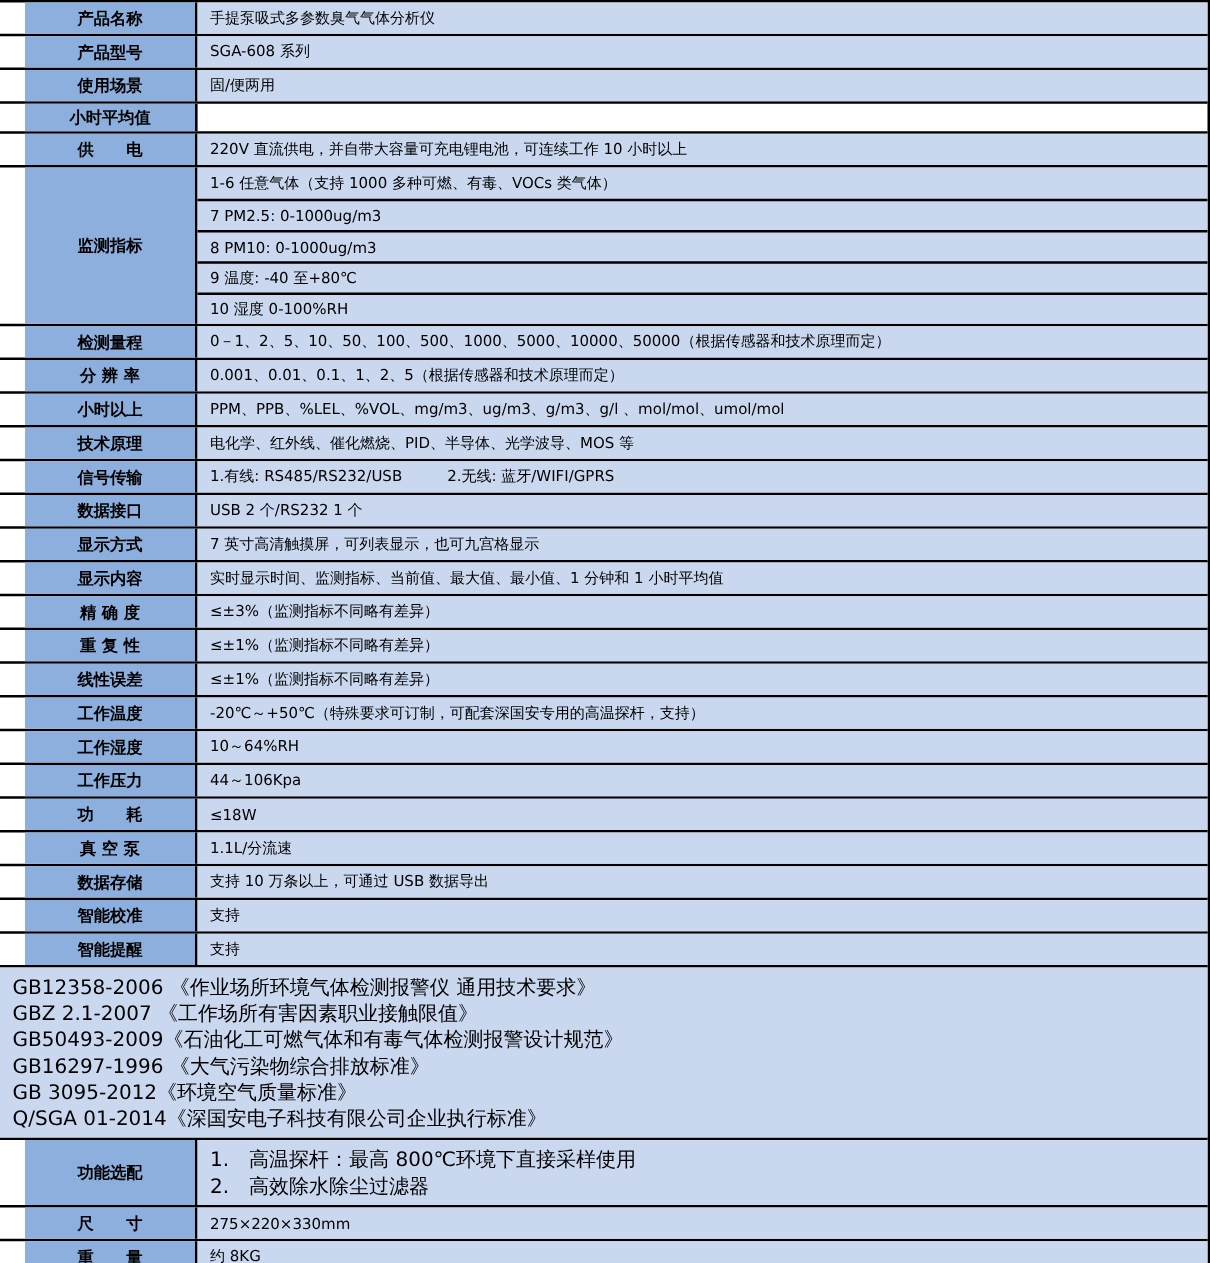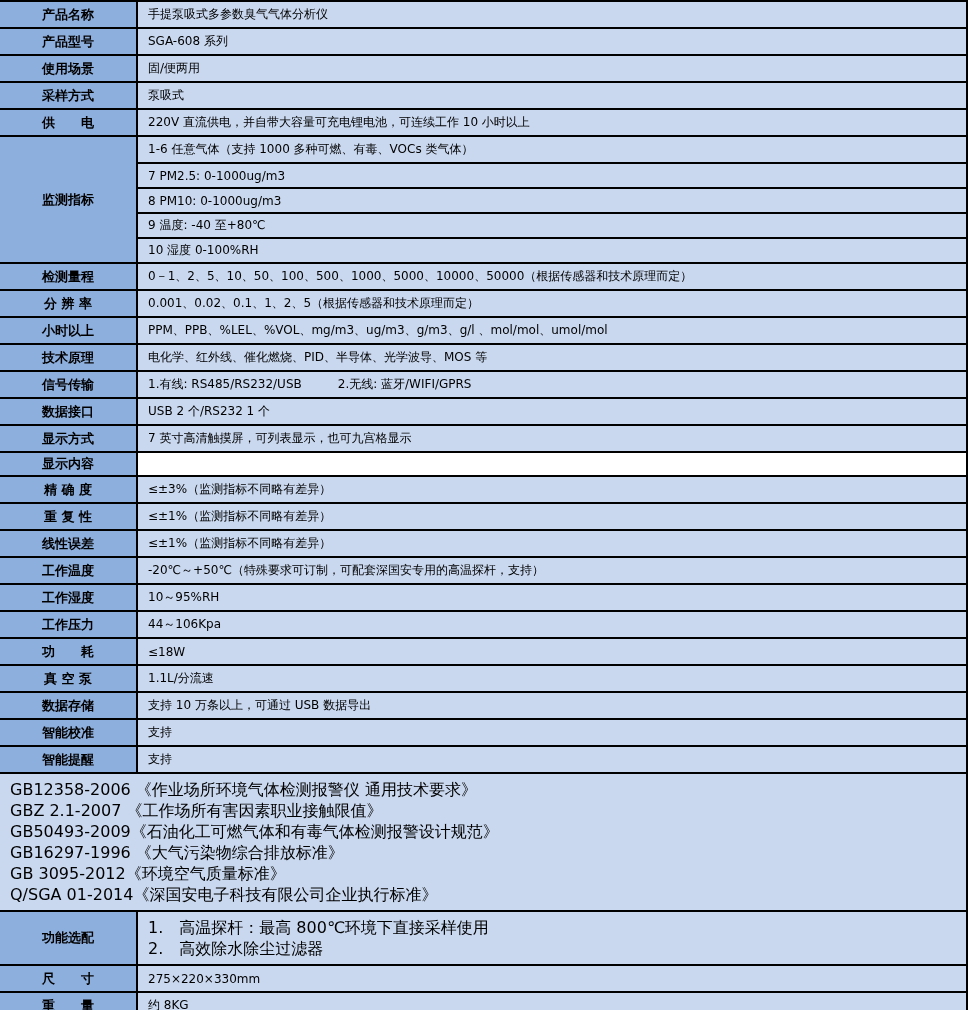--- a/index.html
+++ b/index.html
@@ -27,20 +27,21 @@
     width: 138px;
     border-right: 2px solid var(--border);
     background: var(--label-bg);
     display: flex;
     align-items: center;
     justify-content: center;
     text-align: center;
     font-weight: bold;
     font-size: 13px;
     padding: 2px;
+    margin-left: 20px;
   }
   .vals {
     flex: 1 1 auto;
     display: flex;
     flex-direction: column;
     background: var(--value-bg);
     min-width: 0;
   }
   .val {
     flex: 1 1 auto;
@@ -78,24 +79,21 @@
         <div class="val">SGA-608 系列</div>
       </div>
     </div>
     <div class="spec-row">
       <div class="label-cell">使用场景</div>
       <div class="vals">
         <div class="val">固/便两用</div>
       </div>
     </div>
     <div class="spec-row">
-      <div class="label-cell">采样方式</div>
-      <div class="vals">
-        <div class="val">泵吸式</div>
-      </div>
+      <div class="label-cell">小时平均值</div>
     </div>
     <div class="spec-row">
       <div class="label-cell">供　　电</div>
       <div class="vals">
         <div class="val">220V 直流供电，并自带大容量可充电锂电池，可连续工作 10 小时以上</div>
       </div>
     </div>
     <div class="spec-row">
       <div class="label-cell">监测指标</div>
       <div class="vals">
@@ -108,21 +106,21 @@
     </div>
     <div class="spec-row">
       <div class="label-cell">检测量程</div>
       <div class="vals">
         <div class="val">0－1、2、5、10、50、100、500、1000、5000、10000、50000（根据传感器和技术原理而定）</div>
       </div>
     </div>
     <div class="spec-row">
       <div class="label-cell">分 辨 率</div>
       <div class="vals">
-        <div class="val">0.001、0.02、0.1、1、2、5（根据传感器和技术原理而定）</div>
+        <div class="val">0.001、0.01、0.1、1、2、5（根据传感器和技术原理而定）</div>
       </div>
     </div>
     <div class="spec-row">
       <div class="label-cell">小时以上</div>
       <div class="vals">
         <div class="val">PPM、PPB、%LEL、%VOL、mg/m3、ug/m3、g/m3、g/l 、mol/mol、umol/mol</div>
       </div>
     </div>
     <div class="spec-row">
       <div class="label-cell">技术原理</div>
@@ -143,20 +141,23 @@
       </div>
     </div>
     <div class="spec-row">
       <div class="label-cell">显示方式</div>
       <div class="vals">
         <div class="val">7 英寸高清触摸屏，可列表显示，也可九宫格显示</div>
       </div>
     </div>
     <div class="spec-row">
       <div class="label-cell">显示内容</div>
+      <div class="vals">
+        <div class="val">实时显示时间、监测指标、当前值、最大值、最小值、1 分钟和 1 小时平均值</div>
+      </div>
     </div>
     <div class="spec-row">
       <div class="label-cell">精 确 度</div>
       <div class="vals">
         <div class="val">≤±3%（监测指标不同略有差异）</div>
       </div>
     </div>
     <div class="spec-row">
       <div class="label-cell">重 复 性</div>
       <div class="vals">
@@ -171,21 +172,21 @@
     </div>
     <div class="spec-row">
       <div class="label-cell">工作温度</div>
       <div class="vals">
         <div class="val">-20℃～+50℃（特殊要求可订制，可配套深国安专用的高温探杆，支持）</div>
       </div>
     </div>
     <div class="spec-row">
       <div class="label-cell">工作湿度</div>
       <div class="vals">
-        <div class="val">10～95%RH</div>
+        <div class="val">10～64%RH</div>
       </div>
     </div>
     <div class="spec-row">
       <div class="label-cell">工作压力</div>
       <div class="vals">
         <div class="val">44～106Kpa</div>
       </div>
     </div>
     <div class="spec-row">
       <div class="label-cell">功　　耗</div>

